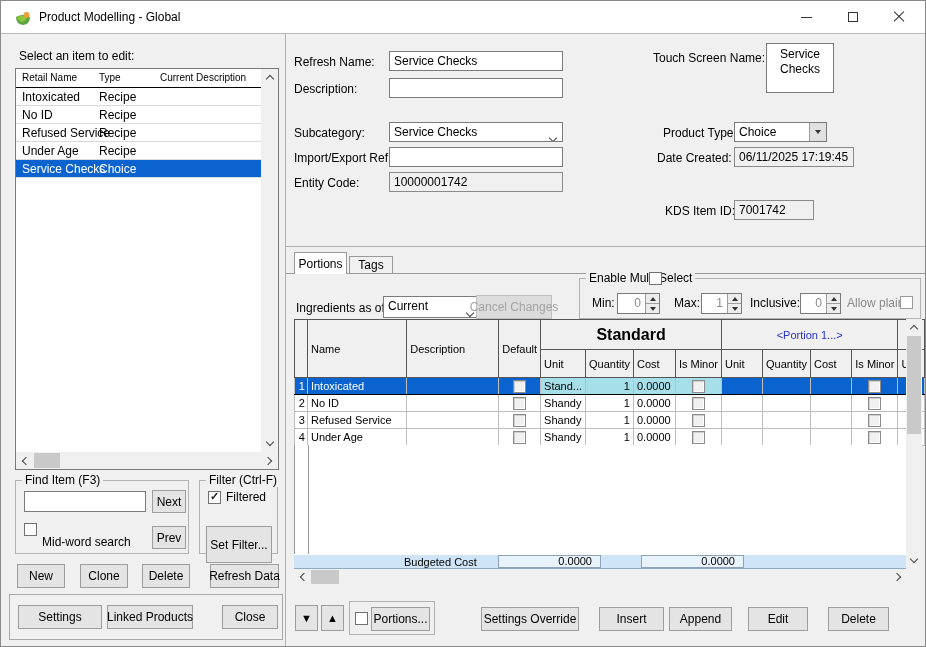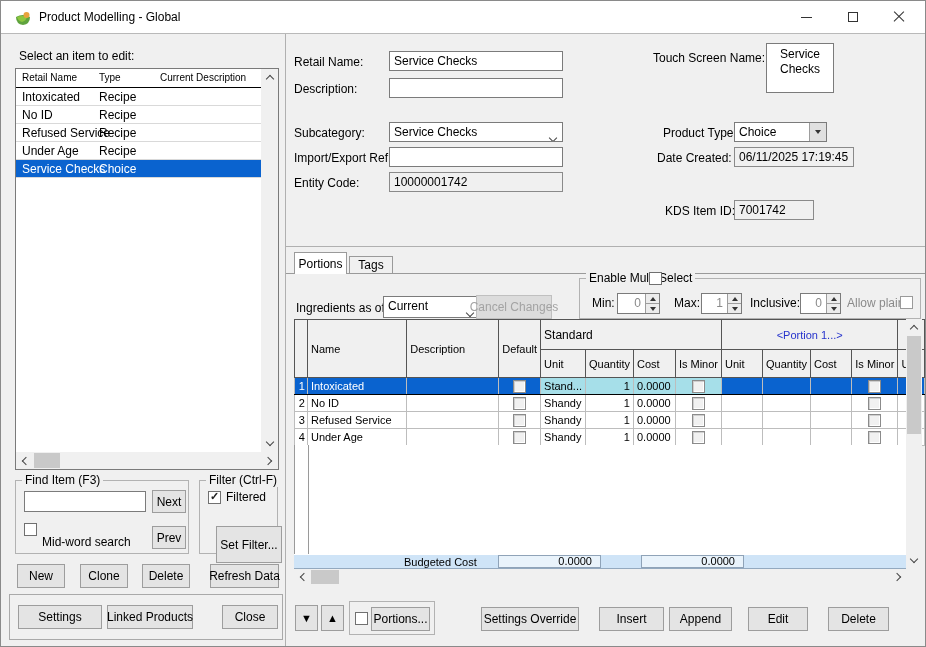--- a/index.html
+++ b/index.html
@@ -68,21 +68,21 @@
   .sb-arrow { position:absolute; display:flex; align-items:center; justify-content:center; }
   .sb-thumb { position:absolute; background:#c9c9c9; }
   
   .tabstrip-line { position:absolute; left:285px; top:272px; width:639px; height:1px; background:#9a9a9a; }
   .tab { position:absolute; font-size:12px; display:flex; align-items:center; justify-content:center; }
   .tab.active { background:#fff; border:1px solid #9a9a9a; border-bottom:none; z-index:2; }
   .tab.inactive { background:#f0f0f0; border:1px solid #9a9a9a; border-bottom:none; }
   
   table.grid { position:absolute; left:293px; top:318px; border-collapse:collapse; table-layout:fixed; background:#fff; }
   table.grid th { border:1px solid #555; background:#f0f0f0; font-weight:normal; font-size:11px; text-align:left; padding:0 3px; overflow:hidden; white-space:nowrap; }
-  table.grid th.group { text-align:left; font-weight:normal; font-size:12px; }
+  table.grid th.group { text-align:center; font-weight:bold; font-size:16px; }
   table.grid th.portion { text-align:center; color:#2633cc; font-weight:normal; font-size:11px; }
   table.grid td { border:1px solid #bdbdbd; font-size:11px; padding:0 3px; height:16px; overflow:hidden; white-space:nowrap; background:#fff; }
   table.grid td.num { text-align:right; padding-right:2px; }
   table.grid td.qty { text-align:right; }
   table.grid tr.sel td { background:#0a63cf; color:#fff; border-top-color:#000; border-bottom-color:#000; }
   table.grid tr.sel td.std { background:#a6dfe9; color:#000; }
   .budget-bar { position:absolute; left:293px; top:553px; width:612px; height:15px; background:#cfe4f7;
                 border-top:1px solid #fff; border-bottom:1px solid #93a9bf; }
   .budget-box { position:absolute; top:0px; width:103px; height:13px; background:#e9f3fb; border:1px solid #8fa3b8;
                 font-size:11px; text-align:right; padding:0 8px 0 2px; line-height:11px;}
@@ -165,38 +165,38 @@
     <div class="btn" style="left:136px; top:9px; width:34px; height:23px;">Next</div>
     <div class="cb" style="left:8px; top:42px;"></div>
     <span class="lbl" style="left:26px; top:54px;">Mid-word search</span>
     <div class="btn" style="left:136px; top:45px; width:34px; height:23px;">Prev</div>
   </div>
 
   <div class="grp" style="left:198px; top:479px; width:79px; height:74px;">
     <span class="legend">Filter (Ctrl-F)</span>
     <div class="cb checked" style="left:8px; top:10px;"></div>
     <span class="lbl" style="left:26px; top:9px;">Filtered</span>
-    <div class="btn" style="left:16px; top:45px; width:66px; height:37px;">Set Filter...</div>
+    <div class="btn" style="left:6px; top:45px; width:66px; height:37px;">Set Filter...</div>
   </div>
 
   <div class="btn" style="left:16px;  top:563px; width:48px; height:24px;">New</div>
   <div class="btn" style="left:79px;  top:563px; width:48px; height:24px;">Clone</div>
   <div class="btn" style="left:141px; top:563px; width:48px; height:24px;">Delete</div>
   <div class="btn" style="left:209px; top:563px; width:69px; height:24px;">Refresh Data</div>
 
   <div class="abs" style="left:8px; top:593px; width:274px; height:46px; border:1px solid #a9a9a9;">
     <div class="btn" style="left:8px;   top:10px; width:84px; height:24px;">Settings</div>
     <div class="btn" style="left:97px;  top:10px; width:86px; height:24px;">Linked Products</div>
     <div class="btn" style="left:212px; top:10px; width:56px; height:24px;">Close</div>
   </div>
 
   <div class="abs" style="left:284px; top:33px; width:1px; height:614px; background:#b0b0b0;"></div>
   <div class="abs" style="left:285px; top:245px; width:639px; height:1px; background:#b0b0b0;"></div>
 
-  <span class="lbl" style="left:293px; top:54px;">Retail Name:</span>
+  <span class="lbl" style="left:293px; top:54px;">Refresh Name:</span>
   <input class="txt" style="left: 388px; top: 50px; width: 174px; height: 20px;" value="Service Checks">
 
   <span class="lbl" style="left:293px; top:81px;">Description:</span>
   <input class="txt" style="left: 388px; top: 77px; width: 174px; height: 20px;" value="">
 
   <span class="lbl" style="left:293px; top:125px;">Subcategory:</span>
   <div class="mcombo" style="left:388px; top:121px; width:174px; height:20px;">
     <span>Service Checks</span>
     <span class="cwrap"><span class="chev down"></span></span>
   </div>

